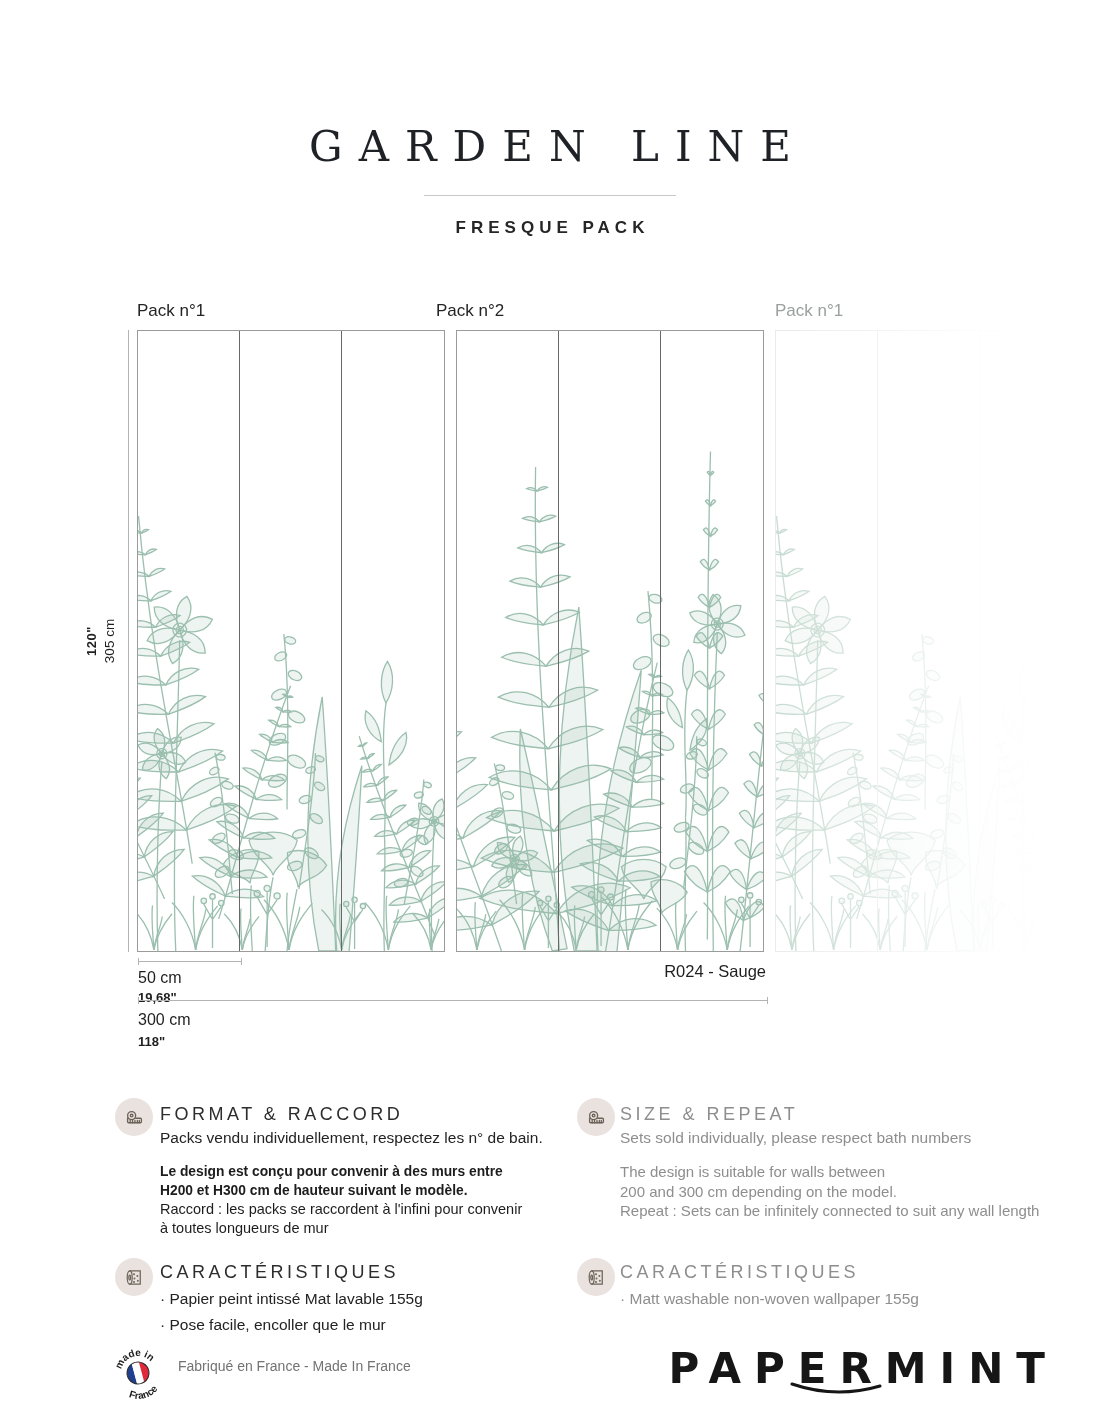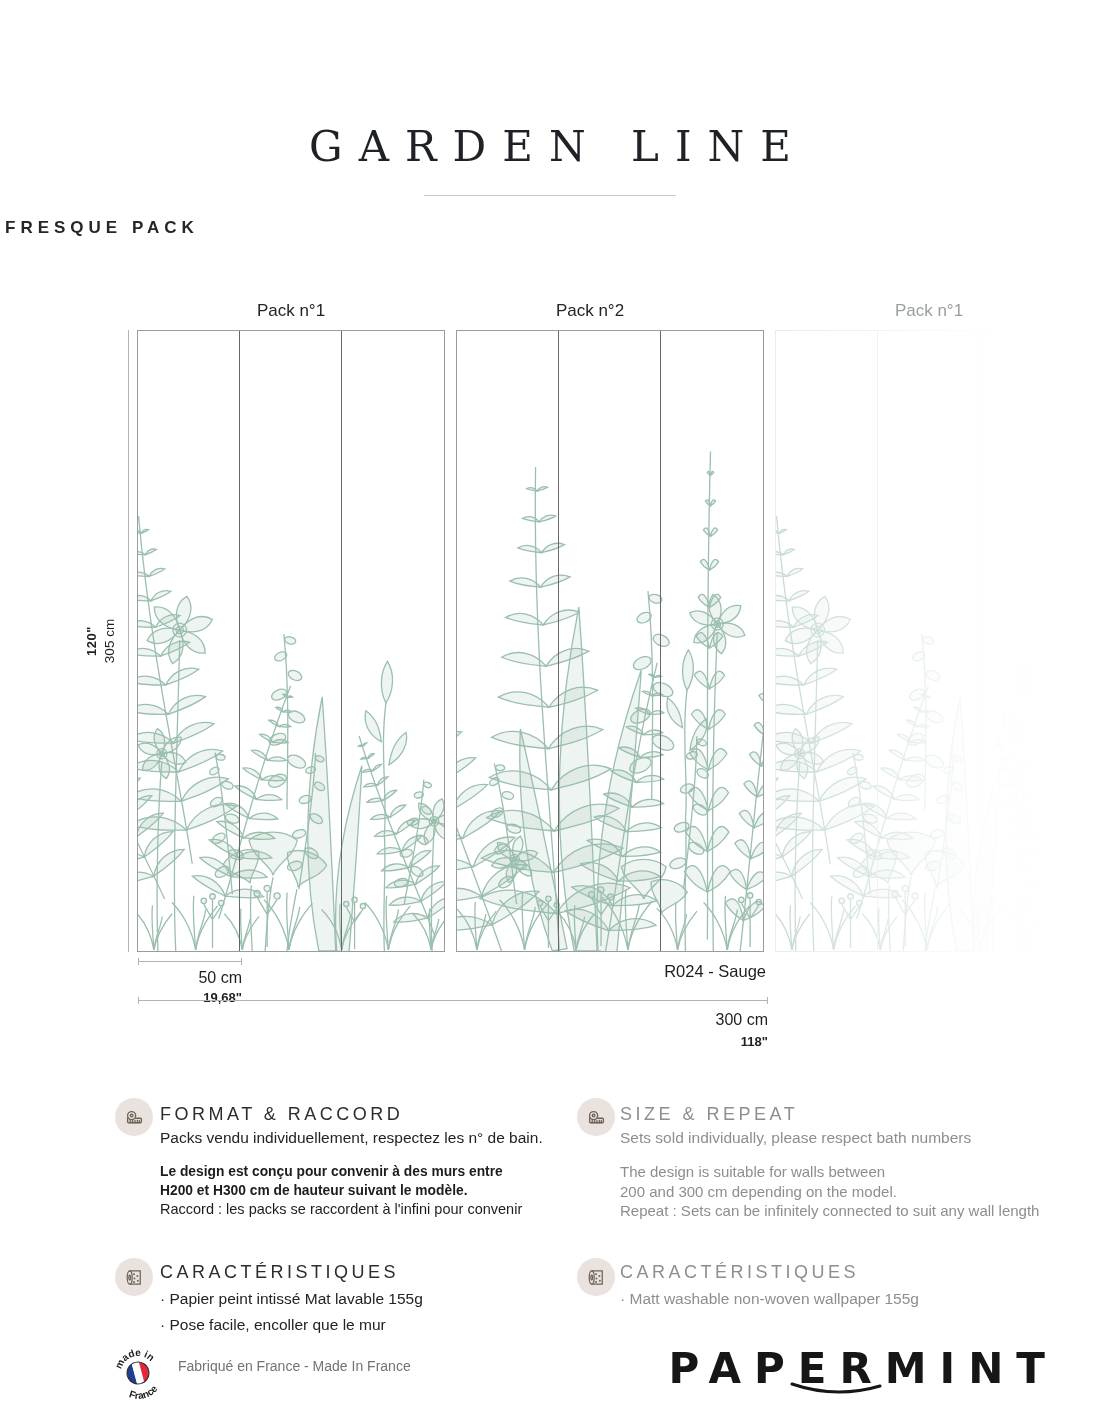--- a/index.html
+++ b/index.html
@@ -5,45 +5,45 @@
   *{margin:0;padding:0;box-sizing:border-box}
   html,body{background:#ffffff}
   body{font-family:"Liberation Sans",sans-serif;color:#232323;-webkit-font-smoothing:antialiased}
   .page{position:relative;width:1100px;height:1422px;background:#fff;overflow:hidden;margin:12px auto}
 
   
   .title{position:absolute;top:110px;left:0;width:100%;text-align:center;
          font-family:"DejaVu Serif","Liberation Serif",serif;font-size:42px;font-weight:500;
          letter-spacing:16px;text-indent:16px;color:#1e2226}
   .title-rule{position:absolute;top:183px;left:424px;width:252px;border-top:1px solid #c9c9c9}
-  .subtitle{position:absolute;top:206px;left:0;width:100%;
+  .subtitle{position:absolute;top:206px;left:0;width:100%;text-align:center;
             font-size:17px;font-weight:700;letter-spacing:5px;text-indent:5px;color:#262626}
 
   
-  .pack-label{position:absolute;top:289px;width:308px;text-align:center;font-size:17px;color:#242424}
+  .pack-label{position:absolute;top:289px;width:308px;text-align:left;font-size:17px;color:#242424}
   .pack-label.faded{color:#99a09f}
   .panel{position:absolute;top:318px;width:308px;height:622px;border:1px solid #9b9b9b;background:#fff}
   .panel svg.art{position:absolute;left:0;top:0;width:100%;height:100%;color:#9bbfae;display:block}
   .panel .pdiv{position:absolute;top:0;bottom:0;width:1px;background:#686868}
   .pdiv.d1{left:101px}.pdiv.d2{left:203px}
   .panel.faded{border-color:#e2e2e2}
   .panel.faded .pdiv{background:#e0e0e0}
   .fadeover{position:absolute;inset:-1px;
             background:linear-gradient(90deg,rgba(255,255,255,.30) 0%,rgba(255,255,255,.55) 30%,rgba(255,255,255,.93) 65%,#fff 88%)}
 
   .vline{position:absolute;left:128px;top:318px;width:1px;height:622px;background:#b3b3b3}
   .vlabel{position:absolute;left:40px;top:606px;width:120px;height:46px;display:flex;flex-direction:column;
           align-items:center;justify-content:center;gap:3px;transform:rotate(-90deg)}
   .vlabel .in{font-weight:700;font-size:13px;letter-spacing:.5px;color:#1f1f1f}
   .vlabel .cm{font-size:13.5px;color:#1f1f1f}
 
   .hline{position:absolute;height:1px;background:#b3b3b3}
   .hline:before,.hline:after{content:"";position:absolute;top:-3px;width:1px;height:7px;background:#b3b3b3}
   .hline:before{left:0}.hline:after{right:0}
-  .dim{position:absolute;text-align:right;color:#1f1f1f}
+  .dim{position:absolute;text-align:left;color:#1f1f1f}
   .dim.cm{font-size:16px}
   .dim.in{font-size:13px;font-weight:700}
   .reference{position:absolute;left:566px;top:950px;width:200px;text-align:right;font-size:16.5px;color:#1f1f1f}
 
   
   .sec-icon{position:absolute;width:38px;height:38px;border-radius:50%;background:#eae2df;
             display:flex;align-items:center;justify-content:center}
   .sec-head{position:absolute;font-size:18px;letter-spacing:3.5px;font-weight:500;color:#2d2d2d;white-space:nowrap}
   .sec-lead{position:absolute;font-size:15.5px;color:#232323;white-space:nowrap}
   .para{position:absolute;font-size:14.5px;line-height:19px;color:#1d1d1d;white-space:nowrap}
@@ -253,20 +253,21 @@
       <path d="M4.8 12.5 L4.8 16.5 Q4.8 17.5 5.8 17.5 L18 17.5 Q19.2 17.5 19.2 16.4 L19.2 13.8 Q19.2 12.8 18.2 12.8 L13.2 12.8"></path>
       <path d="M7.5 17.5 L7.5 15 M10 17.5 L10 15 M12.5 17.5 L12.5 15 M15 17.5 L15 15 M17 17.5 L17 15"></path>
     </svg>
   </div>
   <div class="sec-head" style="left:160px;top:1092px">FORMAT &amp; RACCORD</div>
   <div class="sec-lead" style="left:160px;top:1117px">Packs vendu individuellement, respectez les n° de bain.</div>
   <div class="para" style="left:160px;top:1150px">
     <div class="alt">Le design est conçu pour convenir à des murs entre</div>
     <div class="alt">H200 et H300 cm de hauteur suivant le modèle.</div>
     <div>Raccord : les packs se raccordent à l'infini pour convenir</div>
+    <div>à toutes longueurs de mur</div>
   </div>
 
   <div class="sec-icon" style="left:577px;top:1086px">
     <svg width="23" height="23" viewBox="0 0 24 24" fill="none" stroke="#6d6359" stroke-width="1.4" stroke-linecap="round">
       <circle cx="9" cy="10" r="4.2"></circle>
         <circle cx="9" cy="10" r="1.4"></circle>
       <path d="M4.8 12.5 L4.8 16.5 Q4.8 17.5 5.8 17.5 L18 17.5 Q19.2 17.5 19.2 16.4 L19.2 13.8 Q19.2 12.8 18.2 12.8 L13.2 12.8"></path>
       <path d="M7.5 17.5 L7.5 15 M10 17.5 L10 15 M12.5 17.5 L12.5 15 M15 17.5 L15 15 M17 17.5 L17 15"></path>
     </svg>
   </div>

